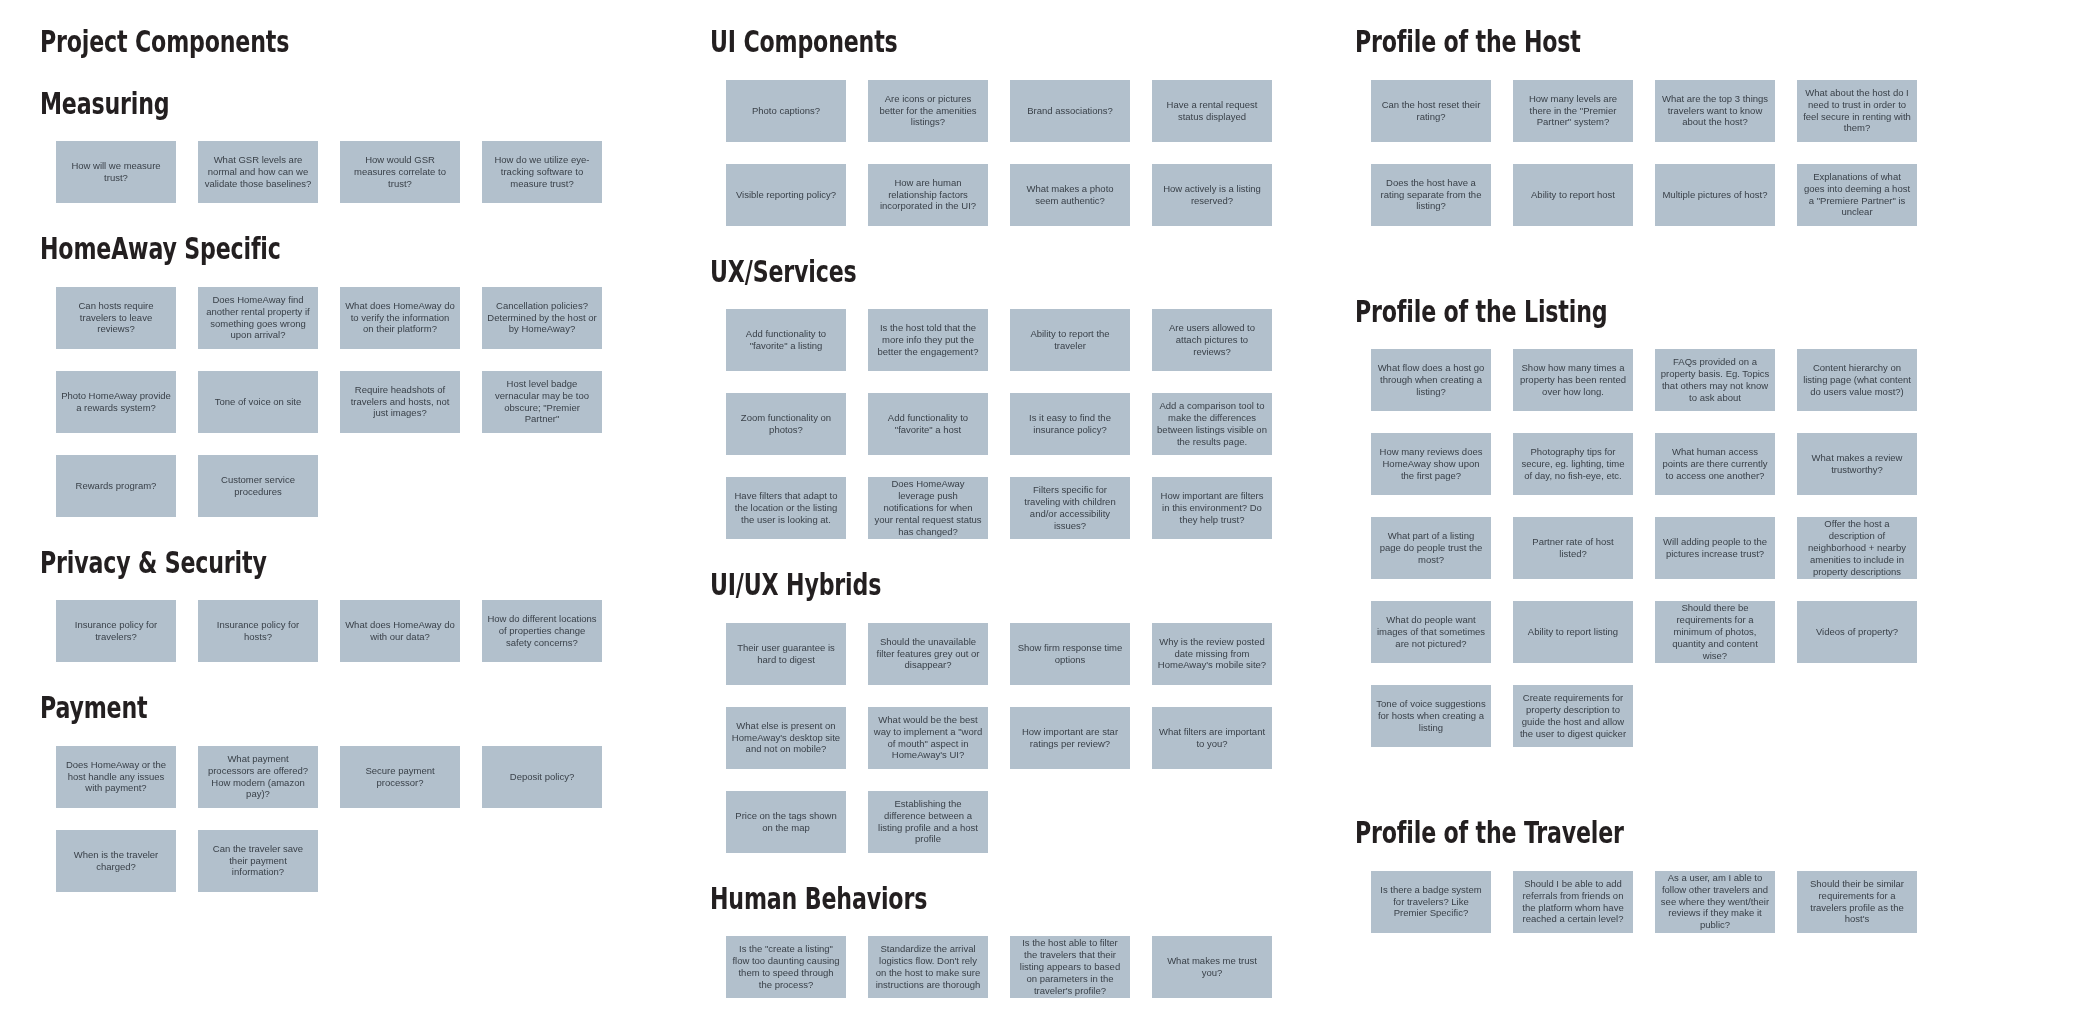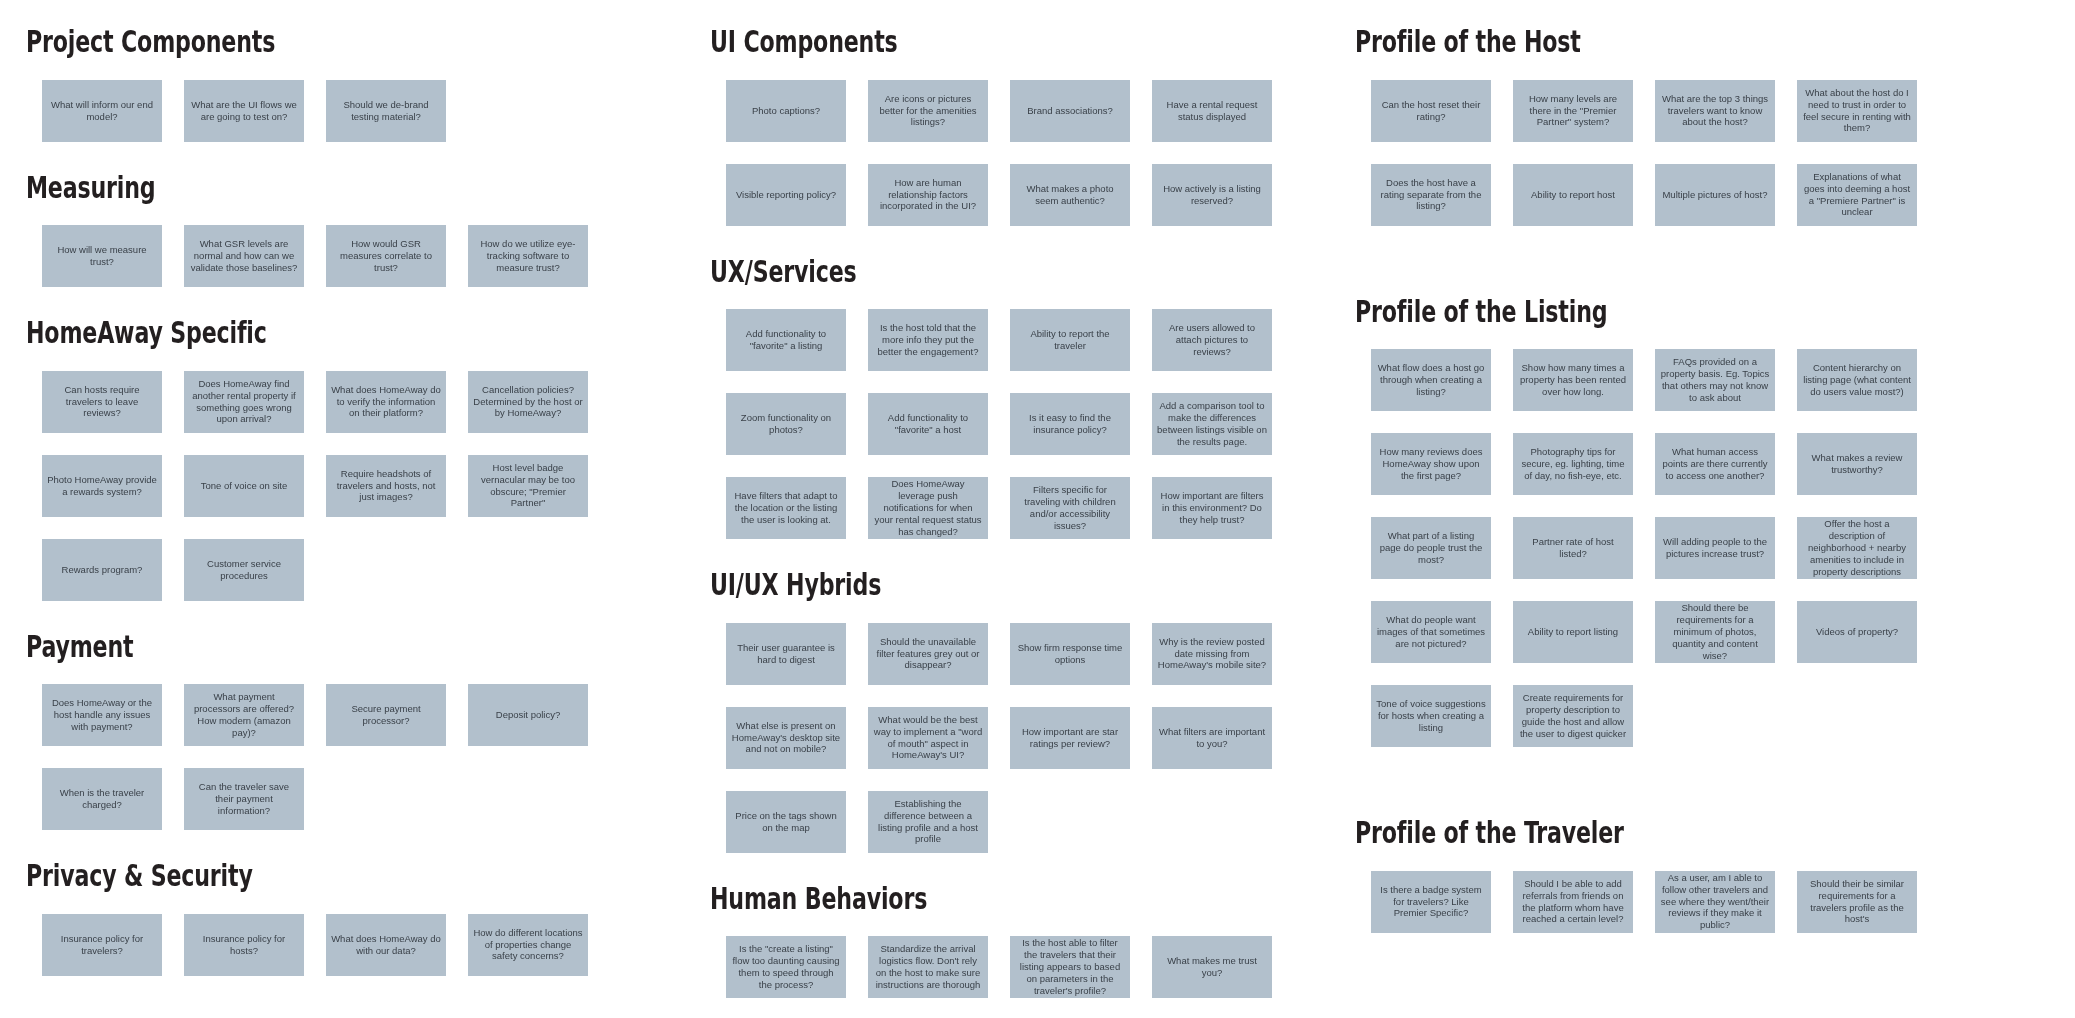--- a/index.html
+++ b/index.html
@@ -21,21 +21,21 @@
     align-items: flex-start;
     width: 2075px;
     padding-top: 26px;
     box-sizing: border-box;
   }
   .column {
     display: flex;
     flex-direction: column;
     align-items: flex-start;
   }
-  .col-1 { width: 672px; padding-left: 26px; box-sizing: border-box; }
+  .col-1 { width: 672px; padding-left: 40px; box-sizing: border-box; }
   .col-2 { width: 645px; padding-left: 38px; box-sizing: border-box; }
   .col-3 { width: 758px; padding-left: 38px; box-sizing: border-box; gap: 40px; }
 
   .section {
     margin-bottom: 8px;
     width: 100%;
   }
   .section-title {
     font-family: "DejaVu Sans Condensed", "Liberation Sans Narrow", "Liberation Sans", sans-serif;
     font-weight: 700;
@@ -77,31 +77,20 @@
     overflow: hidden;
   }
 </style>
 </head>
 <body>
 
 <div id="board">
     <div class="column col-1">
       <div class="section">
         <h2 class="section-title">Project Components</h2>
-        <div class="cards-wrap">
-          <div class="card">
-            <span class="card-text">What will inform our end model?</span>
-          </div>
-          <div class="card">
-            <span class="card-text">What are the UI flows we are going to test on?</span>
-          </div>
-          <div class="card">
-            <span class="card-text">Should we de-brand testing material?</span>
-          </div>
-        </div>
       </div>
       <div class="section">
         <h2 class="section-title">Measuring</h2>
         <div class="cards-wrap">
           <div class="card">
             <span class="card-text">How will we measure trust?</span>
           </div>
           <div class="card">
             <span class="card-text">What GSR levels are normal and how can we validate those baselines?</span>
           </div>
@@ -142,56 +131,56 @@
           </div>
           <div class="card">
             <span class="card-text">Rewards program?</span>
           </div>
           <div class="card">
             <span class="card-text">Customer service procedures</span>
           </div>
         </div>
       </div>
       <div class="section">
+        <h2 class="section-title">Privacy &amp; Security</h2>
+        <div class="cards-wrap">
+          <div class="card">
+            <span class="card-text">Insurance policy for travelers?</span>
+          </div>
+          <div class="card">
+            <span class="card-text">Insurance policy for hosts?</span>
+          </div>
+          <div class="card">
+            <span class="card-text">What does HomeAway do with our data?</span>
+          </div>
+          <div class="card">
+            <span class="card-text">How do different locations of properties change safety concerns?</span>
+          </div>
+        </div>
+      </div>
+      <div class="section">
         <h2 class="section-title">Payment</h2>
         <div class="cards-wrap">
           <div class="card">
             <span class="card-text">Does HomeAway or the host handle any issues with payment?</span>
           </div>
           <div class="card">
             <span class="card-text">What payment processors are offered? How modern (amazon pay)?</span>
           </div>
           <div class="card">
             <span class="card-text">Secure payment processor?</span>
           </div>
           <div class="card">
             <span class="card-text">Deposit policy?</span>
           </div>
           <div class="card">
             <span class="card-text">When is the traveler charged?</span>
           </div>
           <div class="card">
             <span class="card-text">Can the traveler save their payment information?</span>
-          </div>
-        </div>
-      </div>
-      <div class="section">
-        <h2 class="section-title">Privacy &amp; Security</h2>
-        <div class="cards-wrap">
-          <div class="card">
-            <span class="card-text">Insurance policy for travelers?</span>
-          </div>
-          <div class="card">
-            <span class="card-text">Insurance policy for hosts?</span>
-          </div>
-          <div class="card">
-            <span class="card-text">What does HomeAway do with our data?</span>
-          </div>
-          <div class="card">
-            <span class="card-text">How do different locations of properties change safety concerns?</span>
           </div>
         </div>
       </div>
     </div>
     <div class="column col-2">
       <div class="section">
         <h2 class="section-title">UI Components</h2>
         <div class="cards-wrap">
           <div class="card">
             <span class="card-text">Photo captions?</span>

